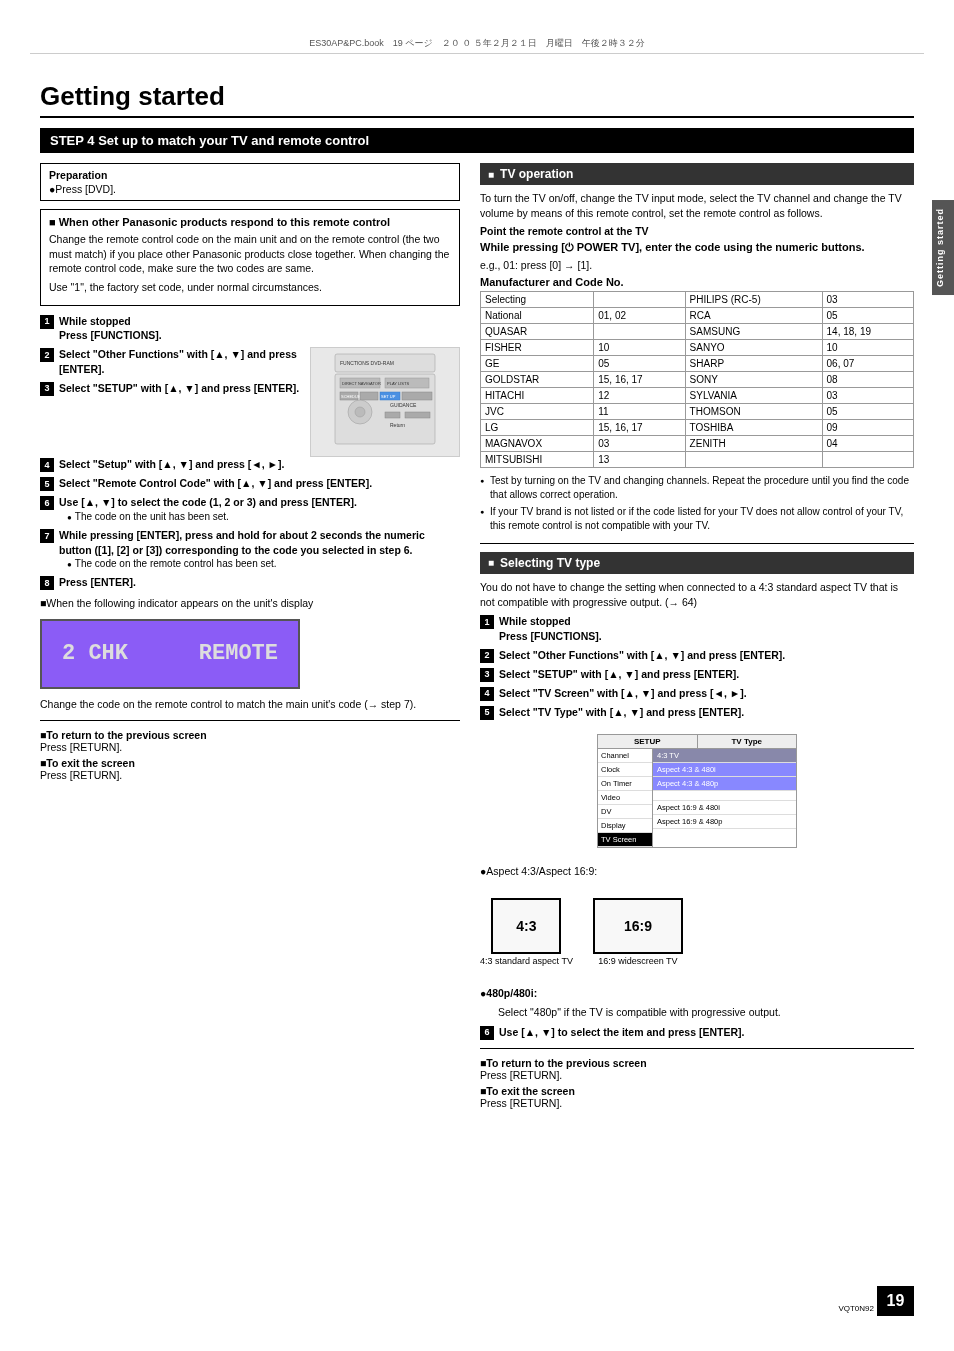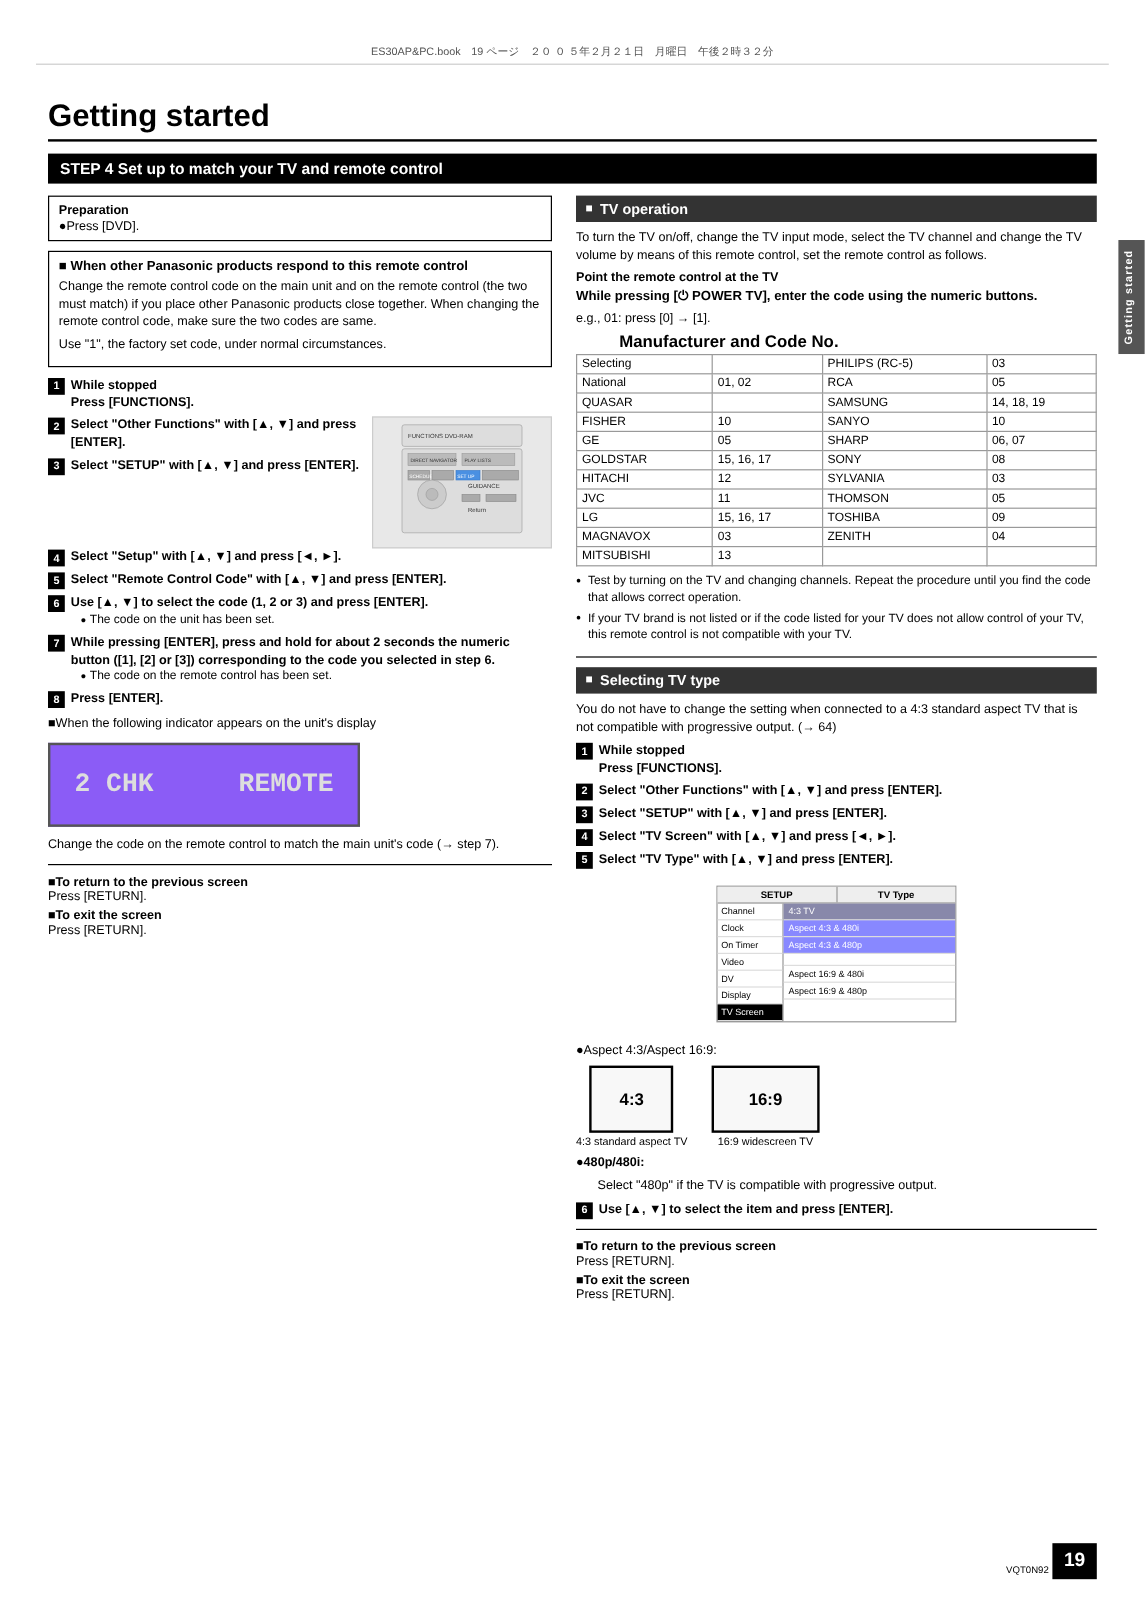--- a/index.html
+++ b/index.html
@@ -230,24 +230,23 @@
       width: 100%;
       border-collapse: collapse;
       font-size: 10px;
       margin-bottom: 6px;
     }
     .mfr-table td {
       padding: 2px 4px;
       border: 1px solid #999;
     }
     .mfr-code-header {
-      font-size: 14px;
+      font-size: 11px;
       font-weight: bold;
       margin-bottom: 3px;
-      margin-left: 36px;
     }
 
     
     .bullet-note {
       font-size: 10px;
       margin-bottom: 3px;
       padding-left: 10px;
       position: relative;
       line-height: 1.4;
     }
@@ -313,21 +312,21 @@
     }
     .tts-right-item.highlighted {
       background: #88f;
       color: #fff;
     }
 
     
     .aspect-row {
       display: flex;
       gap: 20px;
-      margin: 6px 0;
+      margin: 20px 0;
     }
     .aspect-box-wrap {
       text-align: center;
     }
     .aspect-box {
       border: 2px solid #000;
       display: inline-flex;
       align-items: center;
       justify-content: center;
       font-size: 14px;

